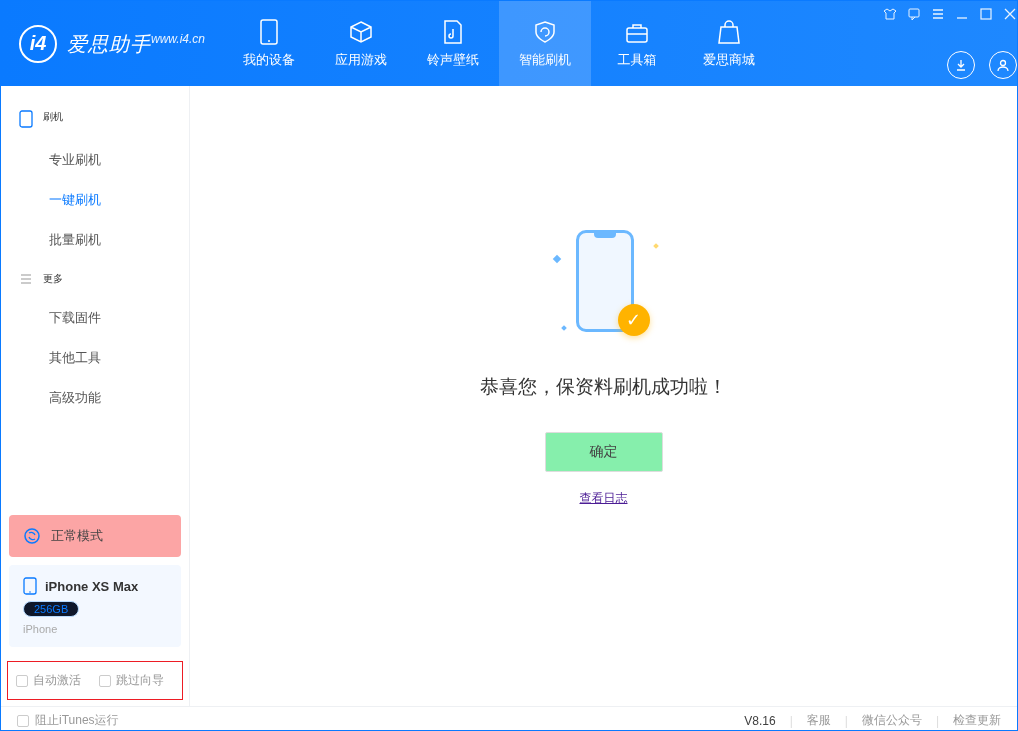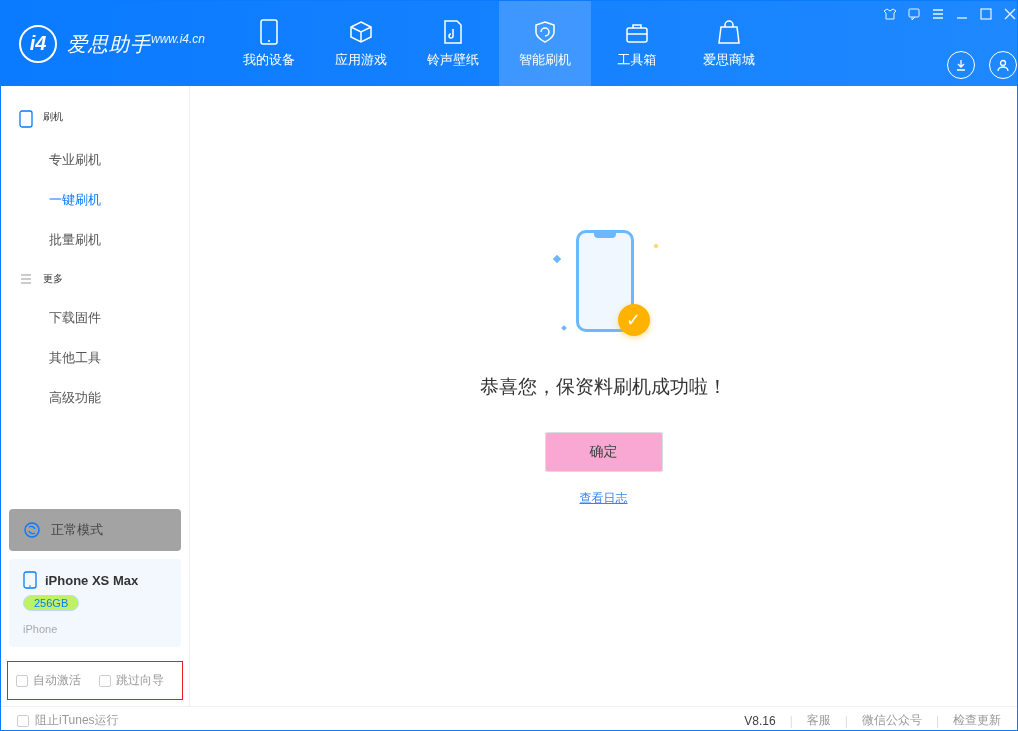--- a/index.html
+++ b/index.html
@@ -20,38 +20,38 @@
 .hdr-controls { display: flex; flex-direction: column; align-items: flex-end; justify-content: space-between; height: 100%; padding: 6px 0 10px; }
 .hdr-icons { display: flex; gap: 14px; }
 .hdr-icon { width: 28px; height: 28px; border: 1.5px solid #fff; border-radius: 50%; display: flex; align-items: center; justify-content: center; cursor: pointer; }
 
 .body { display: flex; height: 620px; }
 .sidebar { width: 189px; border-right: 1px solid #eef0f3; display: flex; flex-direction: column; background: #fff; }
 .side-scroll { flex: 1; padding-top: 12px; }
 .side-group-title { display: flex; align-items: flex-start; gap: 10px; padding: 12px 18px; font-size: 10px; color: #333; }
 .side-item { padding: 11px 18px 11px 48px; font-size: 13px; color: #555; cursor: pointer; }
 .side-item.active { color: #0a7aff; }
-.mode-box { margin: 8px; padding: 12px 14px; background: #a3a3a3; border-radius: 4px; display: flex; align-items: center; gap: 10px; font-size: 13px; color: #444; }
+.mode-box { margin: 8px; padding: 12px 14px; background: #fca5a5; border-radius: 4px; display: flex; align-items: center; gap: 10px; font-size: 13px; color: #444; }
 .device-box { margin: 0 8px 8px; padding: 12px 14px; background: #f3f8ff; border-radius: 4px; }
 .device-name { font-size: 13px; font-weight: 600; color: #333; display: flex; align-items: center; gap: 8px; }
-.capacity-badge { display: inline-block; background: #bef264; color: #0a7aff; border: 1px solid #b8dbff; border-radius: 10px; padding: 1px 10px; font-size: 11px; margin-top: 6px; }
-.device-type { font-size: 11px; color: #aaa; margin-top: 12px; }
+.capacity-badge { display: inline-block; background: #0f172a; color: #0a7aff; border: 1px solid #b8dbff; border-radius: 10px; padding: 1px 10px; font-size: 11px; margin-top: 6px; }
+.device-type { font-size: 11px; color: #aaa; margin-top: 6px; }
 .checkbox-row { border: 1.5px solid #ed1c24; margin: 6px; padding: 10px 8px; display: flex; gap: 18px; font-size: 12px; color: #999; }
 .cb { display: flex; align-items: center; gap: 5px; cursor: pointer; }
 .cb-box { width: 12px; height: 12px; border: 1px solid #ccc; border-radius: 2px; }
 
 .main { flex: 1; display: flex; flex-direction: column; align-items: center; justify-content: center; padding-bottom: 60px; }
 .phone-illus { position: relative; width: 120px; height: 120px; margin-bottom: 28px; }
 .phone-frame { position: absolute; left: 32px; top: 4px; width: 58px; height: 102px; border: 3px solid #6bb8ff; border-radius: 10px; background: #f0f7ff; }
 .phone-notch { position: absolute; left: 50%; top: 0; transform: translateX(-50%); width: 22px; height: 5px; background: #6bb8ff; border-radius: 0 0 4px 4px; }
 .badge-check { position: absolute; right: 14px; bottom: 10px; width: 32px; height: 32px; background: #ffb300; border-radius: 50%; display: flex; align-items: center; justify-content: center; color: #fff; font-size: 18px; box-shadow: 0 2px 6px rgba(255,179,0,0.4); }
 .sparkle { position: absolute; width: 6px; height: 6px; background: #6bb8ff; transform: rotate(45deg); }
 .success-text { font-size: 19px; color: #333; margin-bottom: 32px; }
-.ok-btn { border: 1px solid #ddd; background: #f9a8d4; padding: 10px 44px; font-size: 14px; color: #444; cursor: pointer; border-radius: 2px; margin-bottom: 18px; text-align: right; }
-.log-link { font-size: 12px; color: #3b82f6; cursor: pointer; text-decoration: underline; text-align: center; }
+.ok-btn { border: 1px solid #ddd; background: #86efac; padding: 10px 44px; font-size: 14px; color: #444; cursor: pointer; border-radius: 2px; margin-bottom: 18px; text-align: right; }
+.log-link { font-size: 12px; color: #4c1d95; cursor: pointer; text-decoration: underline; text-align: center; }
 
 .footer { height: 28px; border-top: 1px solid #eef0f3; display: flex; align-items: center; padding: 0 16px; font-size: 12px; color: #999; }
 .footer-cb { display: flex; align-items: center; gap: 6px; cursor: pointer; }
 .footer-right { margin-left: auto; display: flex; align-items: center; gap: 14px; }
 .footer-link { cursor: pointer; }
 .divider { color: #ddd; }
 .version { color: #404040; }
 </style>
 </head>
 <body>

